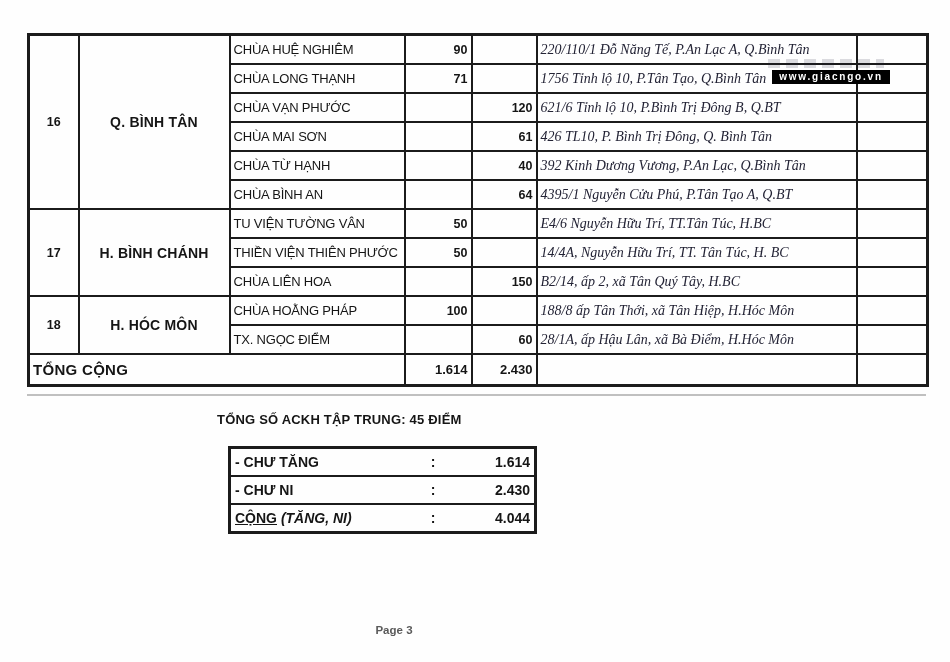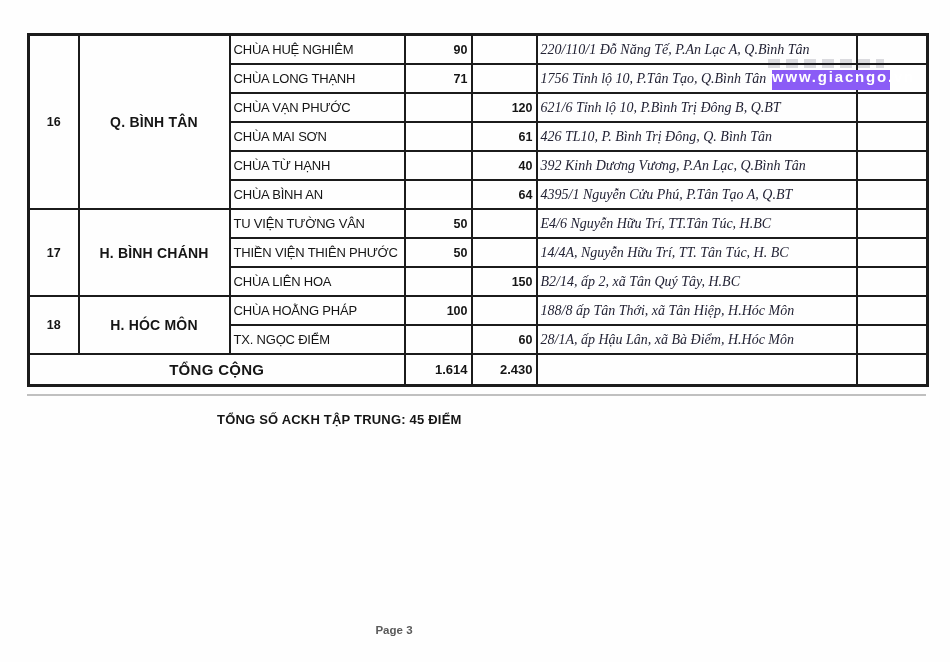--- a/index.html
+++ b/index.html
@@ -11,21 +11,21 @@
              border-collapse:collapse;table-layout:fixed;border:3px solid #1b1b1b;}
   table.main td{border:2px solid #1b1b1b;height:27px;padding:0 3px;
                 overflow:hidden;white-space:nowrap;vertical-align:middle;}
   .c-no{text-align:center;font-weight:bold;font-size:12.5px;}
   .c-district{text-align:center;font-weight:bold;font-size:14px;letter-spacing:.2px;}
   .c-name{font-weight:normal;font-size:13px;letter-spacing:-.2px;padding-left:4px;}
   .c-num{text-align:right;font-weight:bold;font-size:12.5px;}
   .c-addr{font-family:"Liberation Serif",serif;font-style:italic;font-size:14px;
           color:#232335;padding-left:6px;}
   tr.total td{height:29px;border-bottom:3px solid #1b1b1b;}
-  .c-total-label{text-align:center;font-weight:bold;font-size:15px;letter-spacing:.3px;}
+  .c-total-label{text-align:left;font-weight:bold;font-size:15px;letter-spacing:.3px;}
   .c-total-num{font-size:13px;}
   .table-shadow{position:absolute;left:27px;top:394px;width:899px;height:2px;
                 background:#8d8d8d;opacity:.55;}
 
   
   .sum-head{position:absolute;left:217px;top:412px;font-size:13px;font-weight:bold;
             letter-spacing:.2px;}
   table.sum{position:absolute;left:228px;top:446px;width:309px;border-collapse:collapse;
             table-layout:fixed;border:3px solid #1b1b1b;}
   table.sum td{border-top:2px solid #1b1b1b;border-bottom:2px solid #1b1b1b;
@@ -38,22 +38,22 @@
   .s-colon{width:30px;text-align:center;font-weight:bold;font-size:14px;}
   .s-value{width:74px;text-align:right;font-weight:bold;font-size:14px;padding-right:8px;}
 
   
   .dateline{position:absolute;left:604px;top:514px;font-family:"Liberation Serif",serif;
             font-style:italic;font-size:13.5px;color:#1f1f1f;white-space:pre;}
   .pagenum{position:absolute;left:0;top:624px;width:788px;text-align:center;
            font-size:11.5px;font-weight:bold;color:#5a5a5a;}
 
   
-  .watermark{position:absolute;left:772px;top:70px;width:118px;height:20px;
-             background:#8b5cf6;color:#ffffff;font-size:15px;font-weight:bold;
+  .watermark{position:absolute;left:772px;top:70px;width:118px;height:14px;
+             background:#000000;color:#ffffff;font-size:10px;font-weight:bold;
              letter-spacing:1.8px;line-height:14px;text-align:center;z-index:3;}
   .ghost{position:absolute;left:768px;top:59px;width:116px;height:9px;z-index:2;
          background:repeating-linear-gradient(90deg,rgba(35,35,55,.45) 0 12px,
                     rgba(35,35,55,0) 12px 18px);
          opacity:.35;filter:blur(.6px);}
 </style>
 </head>
 <body>
 
 <div class="page">
@@ -161,16 +161,35 @@
           <td class="c-num c-total-num">2.430</td>
           <td class="c-addr"></td>
           <td class="c-extra"></td>
         </tr>
       </tbody>
   </table>
   <div class="table-shadow"></div>
 
   <div class="sum-head">TỔNG SỐ ACKH TẬP TRUNG:  45 ĐIỂM</div>
 
+  <table class="sum">
+    <tbody>
+        <tr>
+          <td class="s-label"><span>- CHƯ TĂNG</span></td>
+          <td class="s-colon">:</td>
+          <td class="s-value">1.614</td>
+        </tr>
+        <tr>
+          <td class="s-label"><span>- CHƯ NI</span></td>
+          <td class="s-colon">:</td>
+          <td class="s-value">2.430</td>
+        </tr>
+        <tr>
+          <td class="s-label s-capstone"><span class="u">CỘNG</span><span class="note"> (TĂNG, NI)</span></td>
+          <td class="s-colon">:</td>
+          <td class="s-value">4.044</td>
+        </tr>
+      </tbody>
+  </table>
 
   <div class="pagenum">Page 3</div>
 
 </div>
 
 </body></html>

